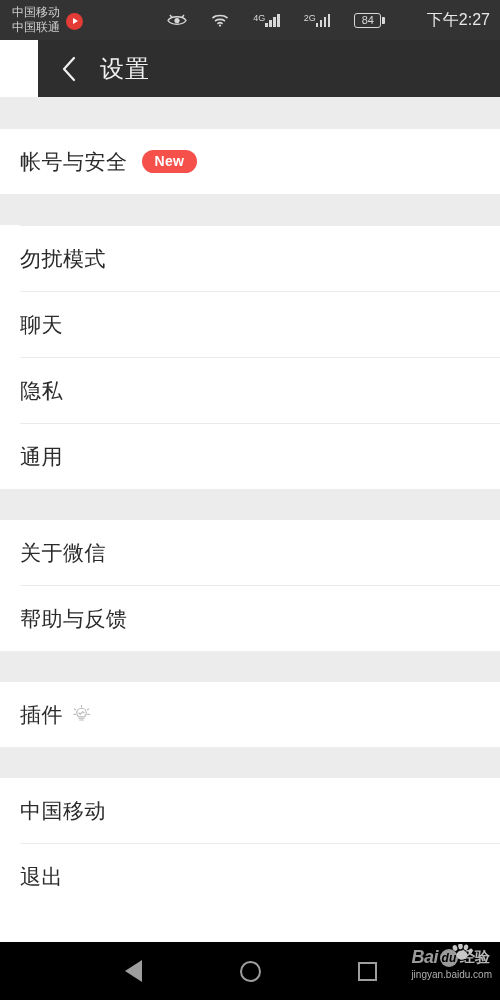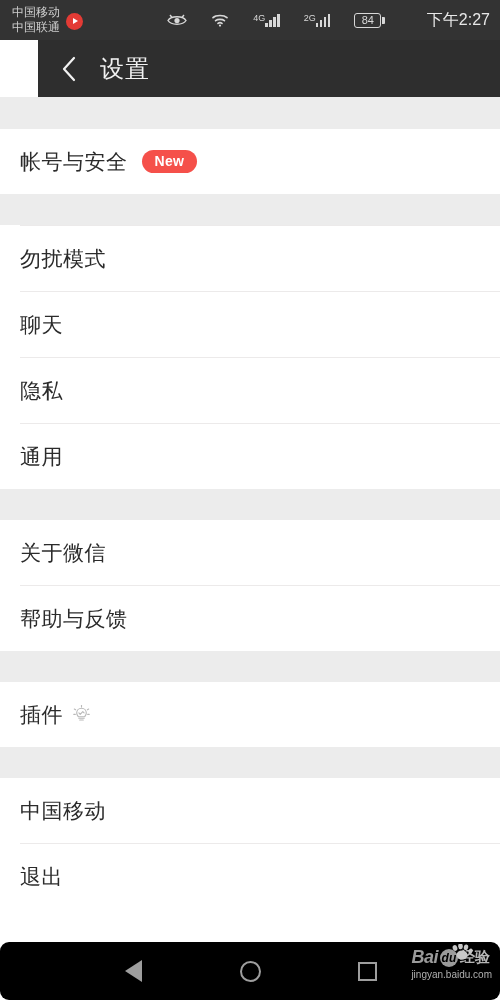--- a/index.html
+++ b/index.html
@@ -206,21 +206,20 @@
   
   .navbar {
     position: absolute;
     left: 0;
     bottom: 0;
     width: 500px;
     height: 58px;
     background: #000000;
     display: flex;
     align-items: center;
-    border-radius: 9px;
   }
   .nav-btn {
     position: absolute;
     display: flex;
     align-items: center;
     justify-content: center;
     cursor: pointer;
   }
   .nav-back  { left: 118px; top: 14px; width: 30px; height: 30px; }
   .nav-home  { left: 235px; top: 14px; width: 30px; height: 30px; }

